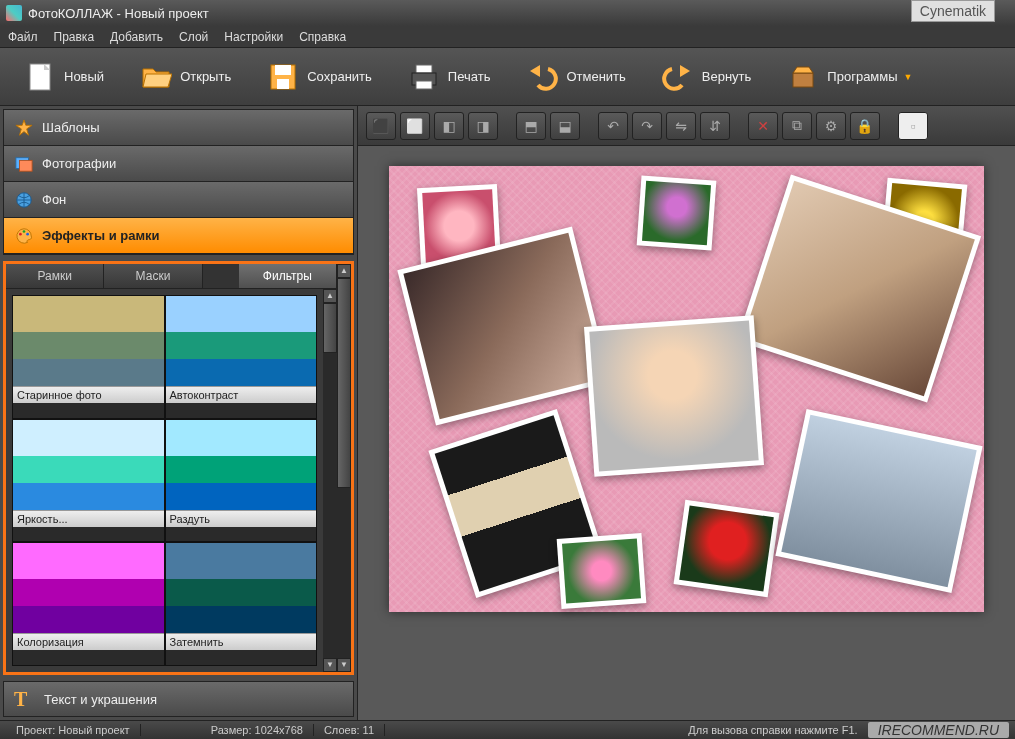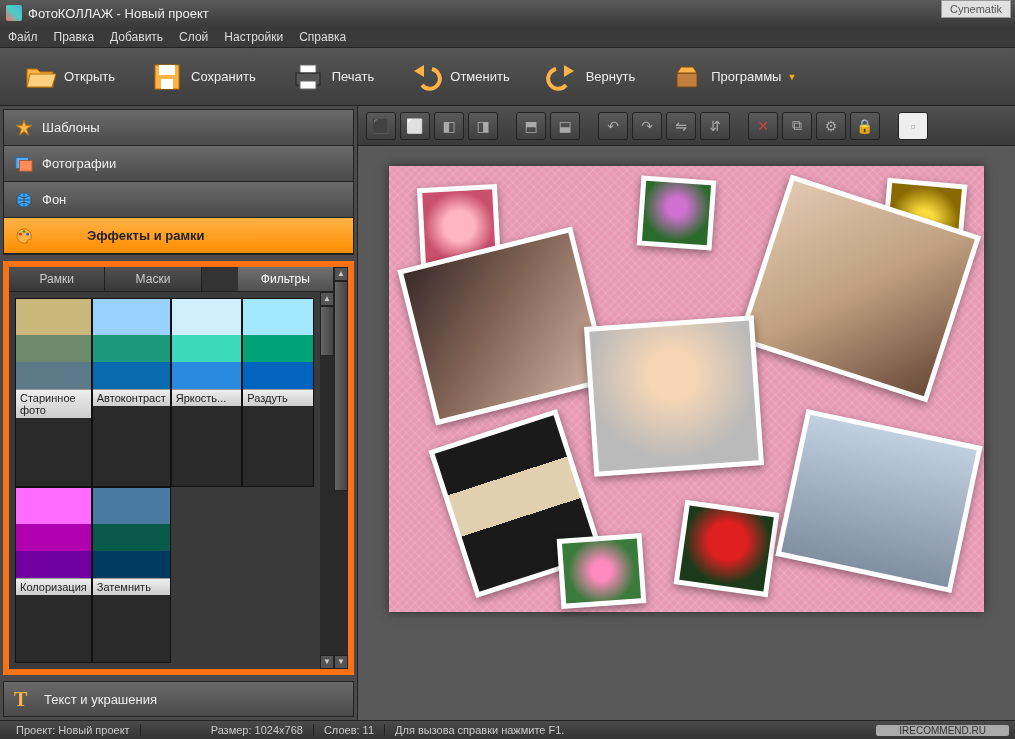--- a/index.html
+++ b/index.html
@@ -1,45 +1,45 @@
 <!DOCTYPE html>
 <html><head>
 <meta charset="utf-8">
 <style>
 * { margin: 0; padding: 0; box-sizing: border-box; font-family: Tahoma, Arial, sans-serif; }
 body { background: #4a4a4a; width: 1015px; height: 739px; overflow: hidden; position: relative; }
 
 .titlebar { height: 26px; background: linear-gradient(#5a5a5a, #3a3a3a); display: flex; align-items: center; padding: 8px 6px; position: relative; }
 .titlebar .app-icon { width: 16px; height: 16px; background: linear-gradient(45deg,#ff6b6b,#4ecdc4,#45b7d1); border-radius: 2px; margin-right: 6px; }
 .titlebar .title { color: #eee; font-size: 13px; }
-.titlebar .watermark { position: absolute; right: 4px; top: 0; background: #e0e0e0; color: #555; font-size: 11px; padding: 2px 8px; border: 1px solid #999; }
+.titlebar .watermark { position: absolute; right: 20px; top: 0; background: #e0e0e0; color: #555; font-size: 14px; padding: 2px 8px; border: 1px solid #999; }
 
 .menubar { height: 22px; background: #3a3a3a; display: flex; align-items: center; padding: 0 0; border-bottom: 1px solid #222; }
 .menubar .item { color: #ddd; font-size: 12px; padding: 2px 8px; cursor: pointer; }
 
 .toolbar { height: 58px; background: linear-gradient(#555,#3e3e3e); display: flex; align-items: center; padding: 0 10px; border-bottom: 1px solid #222; }
 .toolbar .btn { display: flex; align-items: center; padding: 4px 14px; margin-right: 8px; cursor: pointer; border-radius: 3px; }
 .toolbar .btn .ico { width: 32px; height: 32px; margin-right: 8px; display: flex; align-items: center; justify-content: center; }
 .toolbar .btn .lbl { color: #eee; font-size: 13px; }
 .toolbar .dd { color: #fa0; font-size: 9px; margin-left: 6px; }
 
 .main { display: flex; height: 614px; }
 
 .sidebar { width: 358px; background: #4a4a4a; display: flex; flex-direction: column; border-right: 1px solid #222; }
 .side-panels { border: 1px solid #222; margin: 3px; background: #3a3a3a; }
 .side-row { height: 36px; background: linear-gradient(#6a6a6a,#4a4a4a); border-bottom: 1px solid #222; display: flex; align-items: center; padding: 0 10px; color: #eee; font-size: 13px; cursor: pointer; }
-.side-row.active { background: linear-gradient(#ffb347,#ff8c00); color: #222; font-weight: bold; gap: 45px; }
+.side-row.active { background: linear-gradient(#ffb347,#ff8c00); color: #222; font-weight: bold; }
 .side-row .sicon { width: 20px; height: 20px; margin-right: 8px; display: flex; align-items: center; justify-content: center; }
 
 .tabs { display: flex; background: #333; border-bottom: 1px solid #222; }
 .tab { flex: 1; padding: 5px 0; text-align: center; color: #ccc; font-size: 12px; background: linear-gradient(#505050,#383838); border-right: 1px solid #222; cursor: pointer; }
 .tab.active { background: linear-gradient(#707070,#505050); color: #fff; margin-left: 36px; }
 
-.thumbs-area { flex: 1; display: flex; border: 6px solid #f97316; margin: 3px; background: #3a3a3a; overflow: hidden; }
-.thumbs { flex: 1; padding: 6px; overflow-y: auto; display: grid; grid-template-columns: 1fr 1fr 1fr 1fr; gap: 0; }
+.thumbs-area { flex: 1; display: flex; border: 3px solid #f97316; margin: 3px; background: #3a3a3a; overflow: hidden; }
+.thumbs { flex: 1; padding: 6px; overflow-y: auto; display: grid; grid-template-columns: 1fr 1fr; gap: 0; }
 .thumb { background: #2a2a2a; border: 1px solid #111; cursor: pointer; }
 .thumb .img { height: 90px; }
 .thumb .cap { background: linear-gradient(#eee,#ccc); color: #222; font-size: 11px; padding: 2px 4px; text-align: left; border-top: 1px solid #999; }
 .scroll { width: 14px; background: #333; display: flex; flex-direction: column; }
 .scroll .arrow { height: 14px; background: #555; border: 1px solid #222; cursor: pointer; font-size: 8px; color: #ccc; text-align: center; line-height: 12px; }
 .scroll .track { flex: 1; background: #2a2a2a; position: relative; }
 .scroll .handle { position: absolute; top: 0; left: 0; right: 0; height: 50px; background: linear-gradient(90deg,#666,#444); border: 1px solid #222; cursor: pointer; }
 
 .bottom-row { height: 36px; background: linear-gradient(#6a6a6a,#4a4a4a); margin: 3px; border: 1px solid #222; display: flex; align-items: center; padding: 0 10px; color: #eee; font-size: 13px; cursor: pointer; }
 .bottom-row .ticon { width: 22px; height: 22px; margin-right: 8px; color: #ffb347; font-size: 20px; font-weight: bold; font-family: serif; }
@@ -48,23 +48,23 @@
 .canvas-toolbar { height: 40px; background: linear-gradient(#505050,#3a3a3a); display: flex; align-items: center; padding: 0 8px; border-bottom: 1px solid #222; gap: 4px; }
 .ctbtn { width: 30px; height: 28px; background: linear-gradient(#5a5a5a,#404040); border: 1px solid #222; border-radius: 3px; cursor: pointer; display: flex; align-items: center; justify-content: center; color: #aaa; font-size: 14px; }
 .ctbtn.white { background: #eee; }
 .ctsep { width: 10px; }
 
 .canvas-wrap { flex: 1; padding: 20px; display: flex; align-items: flex-start; justify-content: center; overflow: auto; }
 .canvas { width: 595px; height: 446px; background: #e89ab5; background-image: repeating-linear-gradient(45deg, rgba(255,255,255,0.08) 0 2px, transparent 2px 6px), repeating-linear-gradient(-45deg, rgba(255,255,255,0.08) 0 2px, transparent 2px 6px); position: relative; box-shadow: 0 0 10px rgba(0,0,0,0.5); }
 .photo { position: absolute; background: #fff; padding: 5px; box-shadow: 0 3px 8px rgba(0,0,0,0.4); }
 .photo .inner { width: 100%; height: 100%; }
 
-.statusbar { height: 19px; background: linear-gradient(#4a4a4a,#333); display: flex; align-items: center; color: #ccc; font-size: 11px; padding: 0 6px; border-top: 1px solid #222; }
+.statusbar { height: 19px; background: linear-gradient(#4a4a4a,#333); display: flex; align-items: center; color: #ccc; font-size: 11px; padding: 0 6px; border-top: 1px solid #222; text-align: right; }
 .statusbar .cell { padding: 0 10px; border-right: 1px solid #222; }
-.statusbar .wm { margin-left: auto; background: #aaa; color: #333; padding: 0 23px; font-size: 10px; border-radius: 2px; }
+.statusbar .wm { margin-left: auto; background: #aaa; color: #333; padding: 0 10px; font-size: 14px; border-radius: 2px; font-style: italic; }
 
 
 .g-sepia { background: linear-gradient(#c9b87a 40%, #6b8a6b 40% 70%, #5a7a8a 70%); }
 .g-auto  { background: linear-gradient(#9ad1ff 40%, #1a9a7a 40% 70%, #0a6ab0 70%); }
 .g-bright{ background: linear-gradient(#cfefff 40%, #3adaba 40% 70%, #2a8ae0 70%); }
 .g-blow  { background: linear-gradient(#9ad1ff 40%, #1a9a7a 40% 70%, #0a6ab0 70%); filter:contrast(1.3); }
 .g-color { background: linear-gradient(#ff6aff 40%, #b000b0 40% 70%, #7000a0 70%); }
 .g-dark  { background: linear-gradient(#4a7aa0 40%, #0a5a4a 40% 70%, #003a60 70%); }
 
 
@@ -91,20 +91,29 @@
 <div class="menubar" id="menubar">
     <div class="item">Файл</div>
     <div class="item">Правка</div>
     <div class="item">Добавить</div>
     <div class="item">Слой</div>
     <div class="item">Настройки</div>
     <div class="item">Справка</div>
   </div>
 
 <div class="toolbar" id="toolbar">
+    <div class="btn">
+      <div class="ico">
+        <svg width="32" height="32" viewBox="0 0 32 32">
+          <rect x="6" y="3" width="20" height="26" fill="#fff" stroke="#888"></rect>
+          <polygon points="20,3 26,9 20,9" fill="#ccc"></polygon>
+        </svg>
+      </div>
+      <span class="lbl">Новый</span>
+    </div>
     <div class="btn">
       <div class="ico">
         <svg width="32" height="32" viewBox="0 0 32 32">
           <path d="M3 8h10l3 3h13v15H3z" fill="#ffb347" stroke="#b87000"></path>
           <path d="M6 13h26l-4 13H3z" fill="#ffd080" stroke="#b87000"></path>
         </svg>
       </div>
       <span class="lbl">Открыть</span>
     </div>
     <div class="btn">

